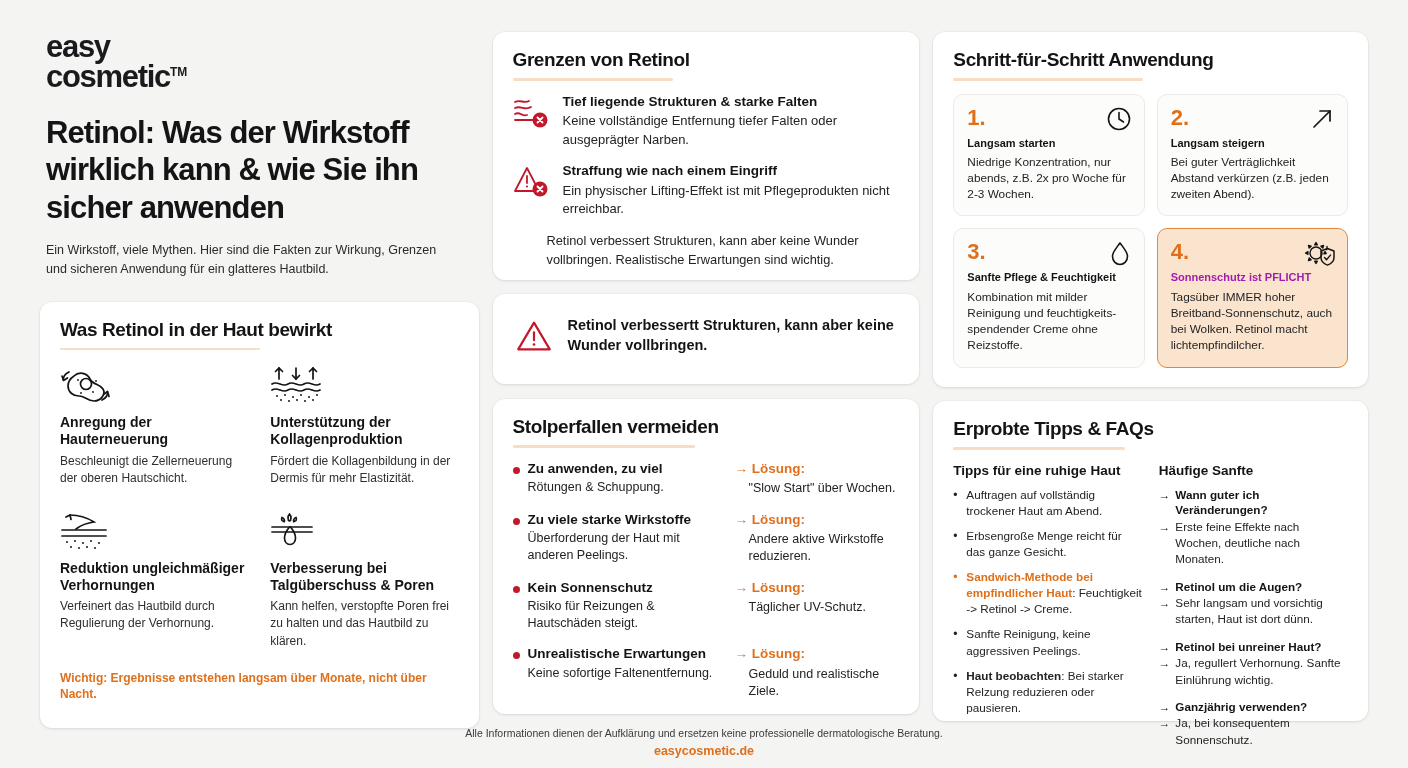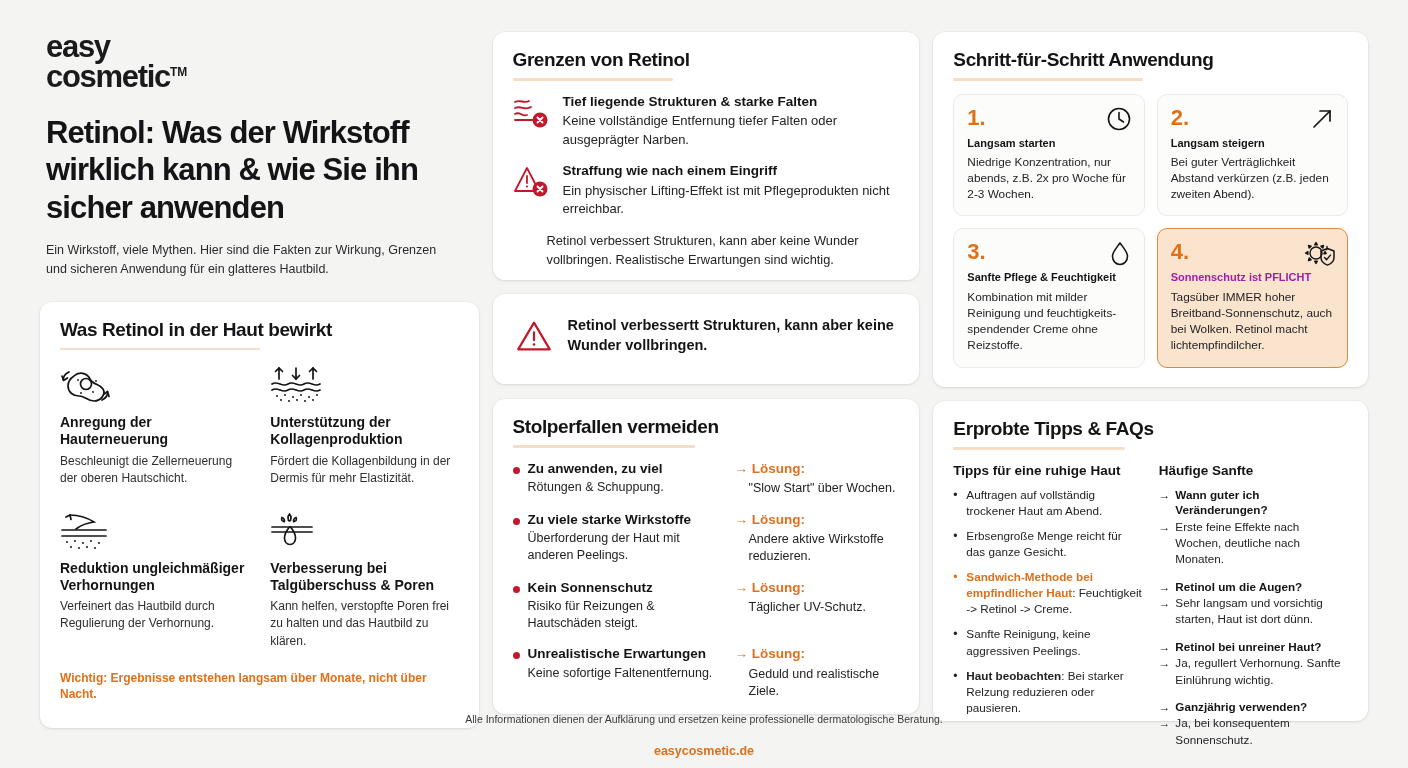--- a/index.html
+++ b/index.html
@@ -105,21 +105,21 @@
   .tip-tx .orange { color: #df6f18; font-weight: 800; }
 
   .faq { margin-bottom: 11px; }
   .faq-q { font-size: 11.7px; font-weight: 800; line-height: 1.35; color: #141416; display: flex; gap: 5px; }
   .faq-a { font-size: 11.7px; line-height: 1.38; color: #232326; display: flex; gap: 5px; margin-top: 1px; }
   .arw { flex: 0 0 9px; }
 
   
   .footer { position: absolute; left: 0; right: 0; bottom: 10px; text-align: center; }
   .footer-note { font-size: 10.5px; color: #3a3a3d; }
-  .footer-site { font-size: 12.5px; font-weight: 800; color: #df6f18; margin-top: 19px; }
+  .footer-site { font-size: 12.5px; font-weight: 800; color: #df6f18; margin-top: 5px; }
 
   svg { display: block; }
 </style>
 </head>
 <body>
 
 <div class="page">
   <div class="cols">
 
     <div class="col-left">

